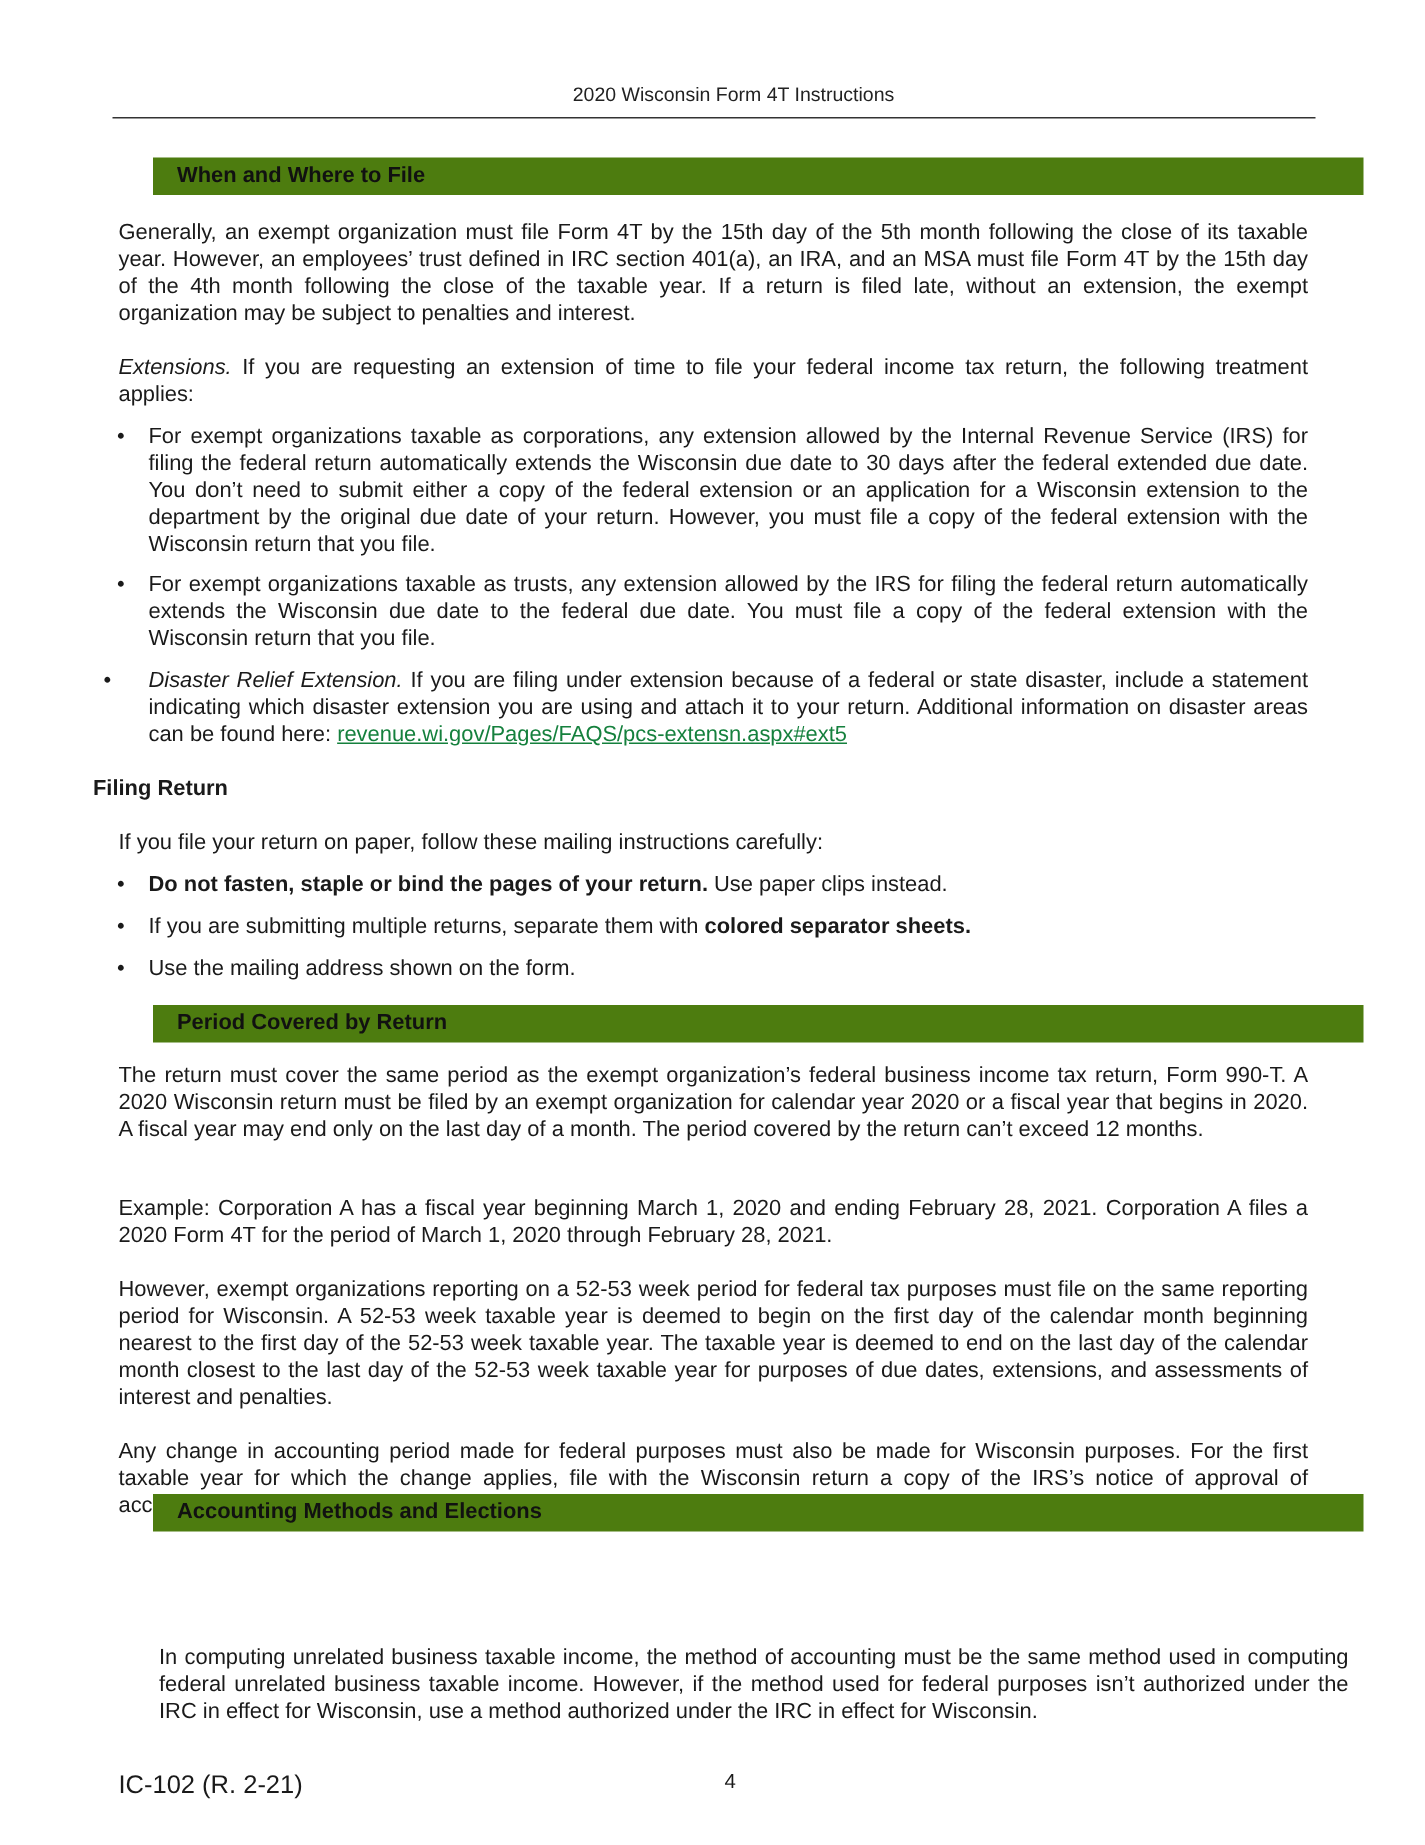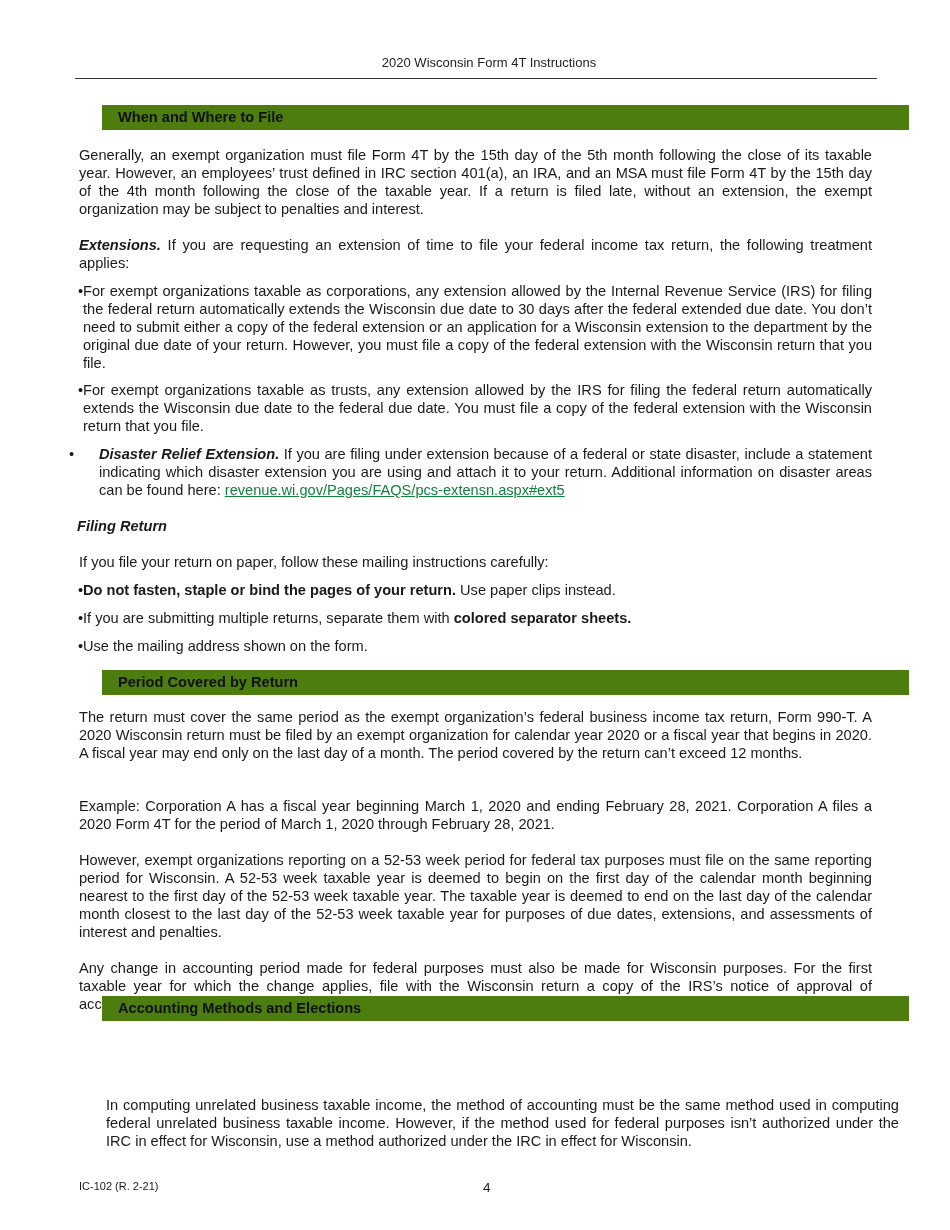--- a/index.html
+++ b/index.html
@@ -28,29 +28,29 @@
     line-height: 18px; text-align: justify; margin: 0;
     hyphens: manual;
   }
   .bullet {
     position: absolute; left: 79px; width: 793px; line-height: 18px;
     text-align: justify;
   }
   .bullet .dot {
     position: absolute; left: -1px; top: 0; width: 12px;
   }
-  .bullet .btext { display: block; margin-left: 4px; }
+  .bullet .btext { display: block; margin-left: 20px; }
   .bold { font-weight: bold; }
-  .bi { font-weight: bold; font-style: italic; }
+  .bi { font-weight: normal; font-style: italic; }
   .subhead {
-    position: absolute; left: 77px; font-weight: bold; font-style: italic;
+    position: absolute; left: 62px; font-weight: bold; 
     line-height: 18px;
   }
   a.link { color: #15803d; text-decoration: underline; }
-  .footer-left { position: absolute; left: 79px; top: 1180px; font-size: 11px; }
+  .footer-left { position: absolute; left: 79px; top: 1180px; font-size: 17px; }
   .footer-center { position: absolute; left: 483px; top: 1180px; font-size: 13.6px; }
 </style>
 </head>
 <body>
 
 <div class="page-header">2020 Wisconsin Form 4T Instructions</div>
 <div class="header-rule"></div>
 
 <div class="section-bar" style="top:105px;">When and Where to File</div>
 

